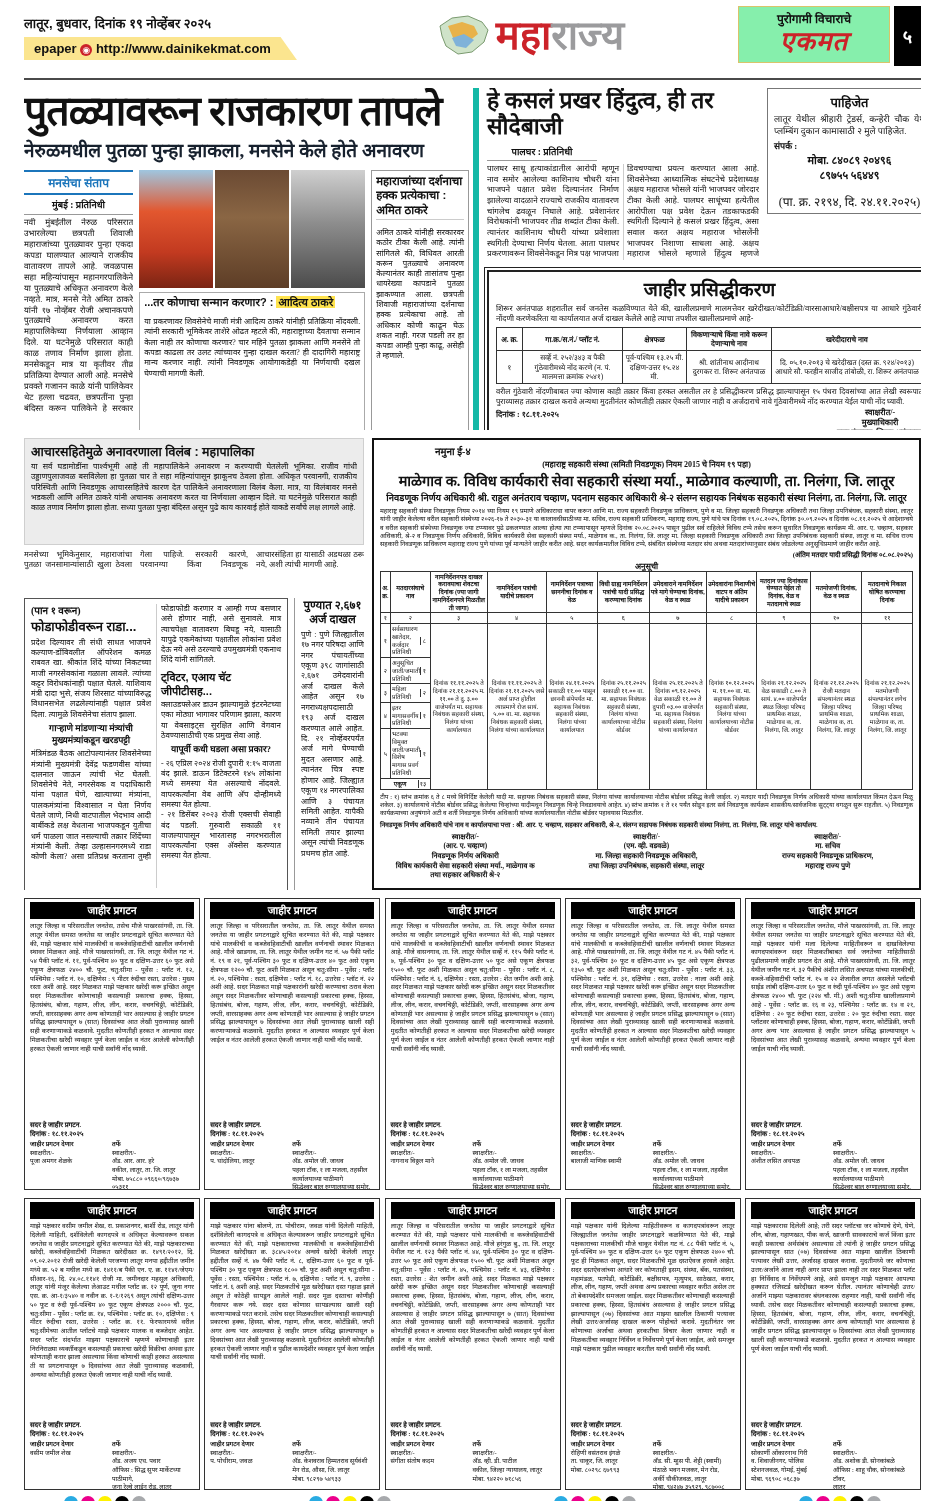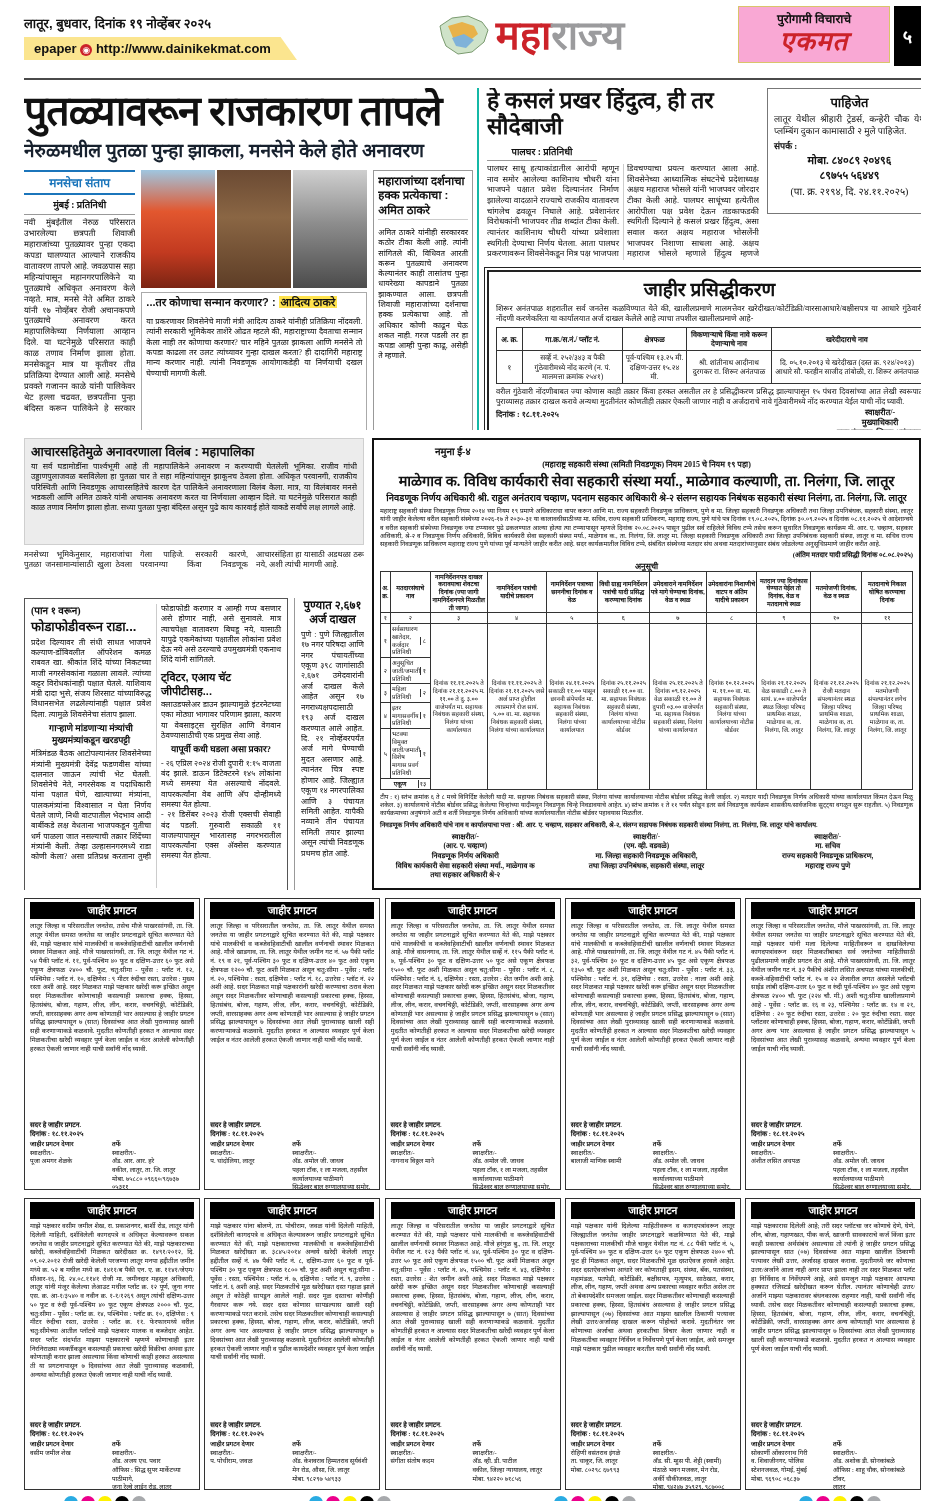--- a/index.html
+++ b/index.html
@@ -11,32 +11,32 @@
   .hdr { display:flex; align-items:flex-start; border-bottom:2px solid #4a4a4a; padding-bottom:8px; height:74px; }
   .hdr-left { width:300px; padding-top:8px; }
   .dateline { font-size:13px; font-weight:bold; font-family:"Liberation Sans","DejaVu Sans",sans-serif; }
   .pill { margin-top:5px; display:inline-block; background:#fbe58f; padding:4px 26px 4px 10px; font-family:"Liberation Sans","DejaVu Sans",sans-serif; font-weight:bold; font-size:13px; clip-path:polygon(0 0,94% 0,100% 100%,0 100%); }
   .globe { display:inline-block; width:12px; height:12px; border-radius:50%; background:#cc2229; color:#fff; font-size:9px; line-height:12px; text-align:center; vertical-align:middle; }
   .logo { flex:1; display:flex; align-items:center; justify-content:center; padding-top:6px; }
   .mapart { width:52px; height:46px; margin-right:6px; }
   .logo-t { font-family:"Liberation Sans","DejaVu Sans",sans-serif; font-size:40px; font-weight:bold; line-height:46px; }
   .logo-t .l1 { color:#cc2229; }
   .logo-t .l2 { color:#9b9b9d; }
-  .mast { width:152px; background:#f9a8d4; border:1px solid #d9c46a; text-align:center; padding:3px 2px 5px; }
+  .mast { width:152px; background:#86efac; border:1px solid #d9c46a; text-align:center; padding:3px 2px 5px; }
   .mast .tag { font-size:12px; font-weight:bold; }
   .mast .ttl { font-size:26px; font-weight:bold; color:#cc2229; font-style:italic; line-height:30px; letter-spacing:1px; }
   .pnum { width:27px; height:60px; background:#000; color:#fff; font-size:18px; font-weight:bold; display:flex; align-items:center; justify-content:center; margin-left:4px; }
 
   
   .just { text-align:justify; }
   h1,h2,h3,h4 { font-family:"Liberation Sans","DejaVu Sans",sans-serif; }
 
   
   .topband { display:flex; height:342px; margin-top:8px; overflow:hidden; }
-  .lead { width:455px; padding-right:4px; border-right:2px solid #14b8a6; }
+  .lead { width:455px; padding-right:4px; border-right:6px solid #14b8a6; }
   .lead-hl { font-size:41px; font-weight:bold; line-height:46px; letter-spacing:-1px; }
   .lead-sub { font-size:19px; font-weight:bold; margin-top:3px; color:#17212e; }
   .lead-cols { display:flex; margin-top:7px; gap:6px; }
   .lcolA { width:118px; }
   .kicker { color:#1b75bb; font-weight:bold; font-size:12px; text-align:center; border-top:2px solid #1b75bb; border-bottom:2px solid #1b75bb; padding:2px 0; font-family:"Liberation Sans","DejaVu Sans",sans-serif; }
   .dl { text-align:center; font-weight:bold; font-size:9.5px; border-bottom:1px solid #999; padding:3px 0; margin-bottom:3px; }
   .lbody { font-size:8.3px; line-height:1.32; height:196px; overflow:hidden; }
   .lcolB { width:226px; }
   .photos { display:flex; gap:2px; }
   .ph { width:74px; height:118px; }
@@ -54,21 +54,21 @@
   .rtop-row1 { display:flex; gap:8px; }
   .pal { width:272px; }
   .pal-hl { font-size:23px; font-weight:bold; line-height:26px; }
   .pal-dl { text-align:center; font-weight:bold; font-size:9.5px; border-bottom:1px solid #999; width:110px; padding:2px 0; margin:3px 0; }
   .pal-body { font-size:8.2px; line-height:1.3; column-count:2; column-gap:8px; column-rule:1px solid #ccc; height:96px; overflow:hidden; }
   .wanted { width:165px; border:1px solid #777; padding:4px 6px; height:126px; }
   .wanted .t { text-align:center; font-weight:bold; font-size:13px; }
   .wanted .b { font-size:9px; line-height:1.35; margin-top:2px; }
   .wanted .c { font-weight:bold; font-size:9px; margin-top:2px; }
   .wanted .p { text-align:center; font-weight:bold; font-size:11px; }
-  .wanted .r { font-size:10px; text-align:center; margin-top:2px; }
+  .wanted .r { font-size:12px; text-align:center; margin-top:11px; }
 
   .notice { border:2px solid #222; outline:1px solid #222; outline-offset:2px; margin-top:10px; padding:4px 7px; height:196px; overflow:hidden; }
   .notice h2 { text-align:center; font-size:19px; font-family:"Liberation Serif",serif; font-weight:bold; }
   .notice .intro { font-size:7.8px; line-height:1.3; margin-top:2px; }
   .ntab { width:100%; border-collapse:collapse; margin-top:3px; font-size:7.3px; }
   .ntab th,.ntab td { border:1px solid #333; padding:2px; text-align:center; line-height:1.25; vertical-align:middle; }
   .notice .outro { font-size:7.6px; line-height:1.28; margin-top:3px; }
   .notice .foot { display:flex; justify-content:space-between; font-size:8px; font-weight:bold; margin-top:2px; }
   .notice .foot .sg { text-align:center; line-height:1.25; }
 

